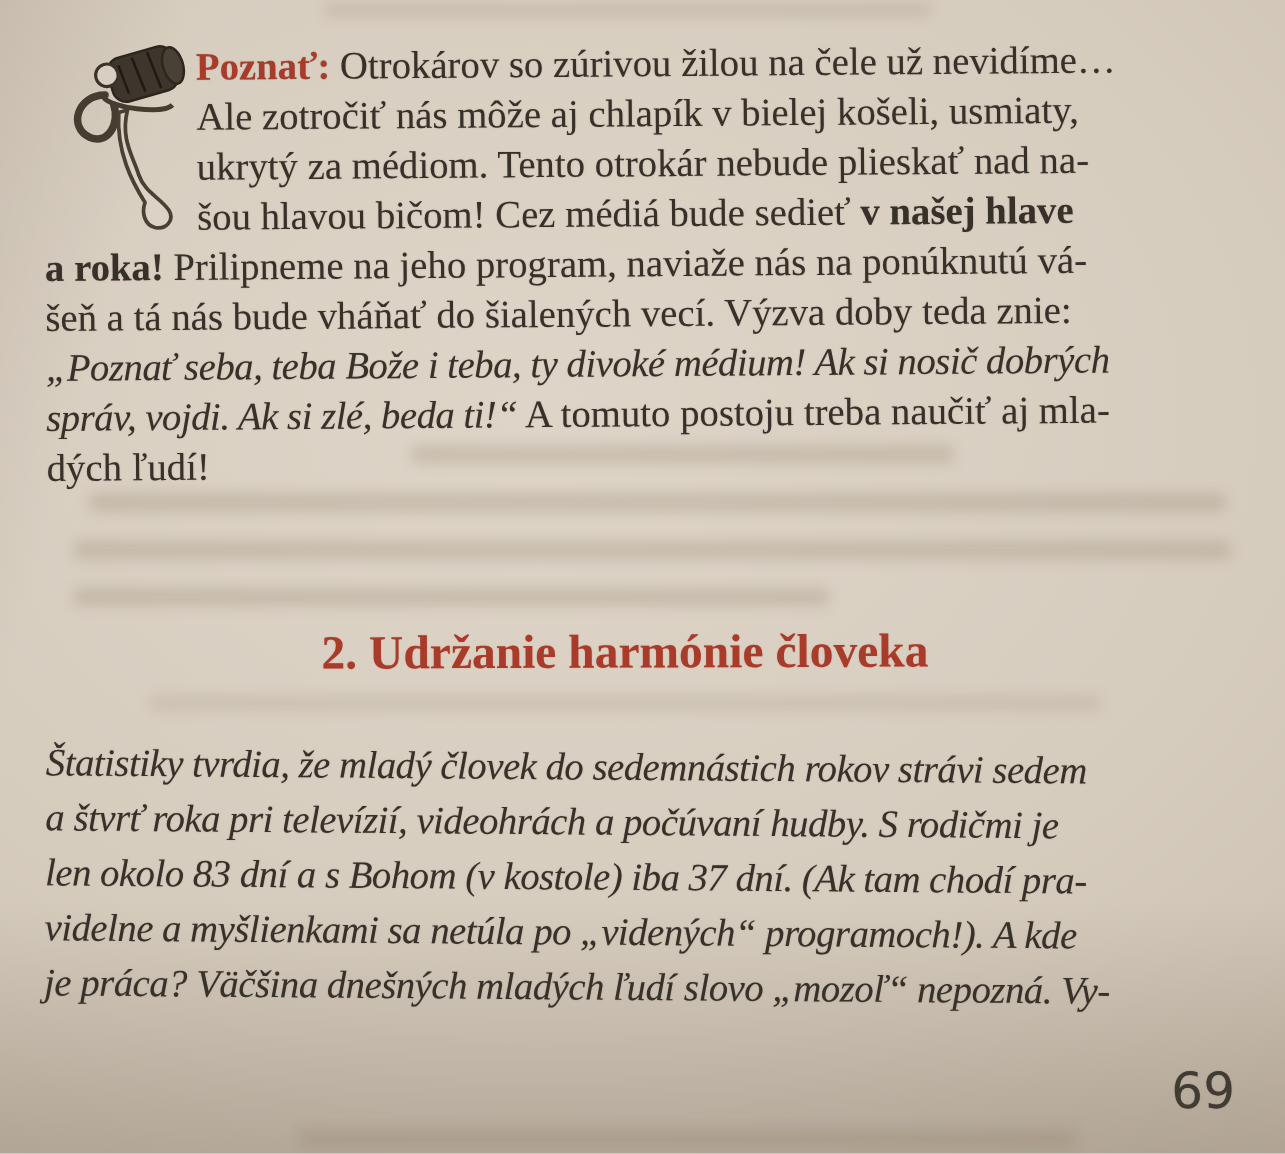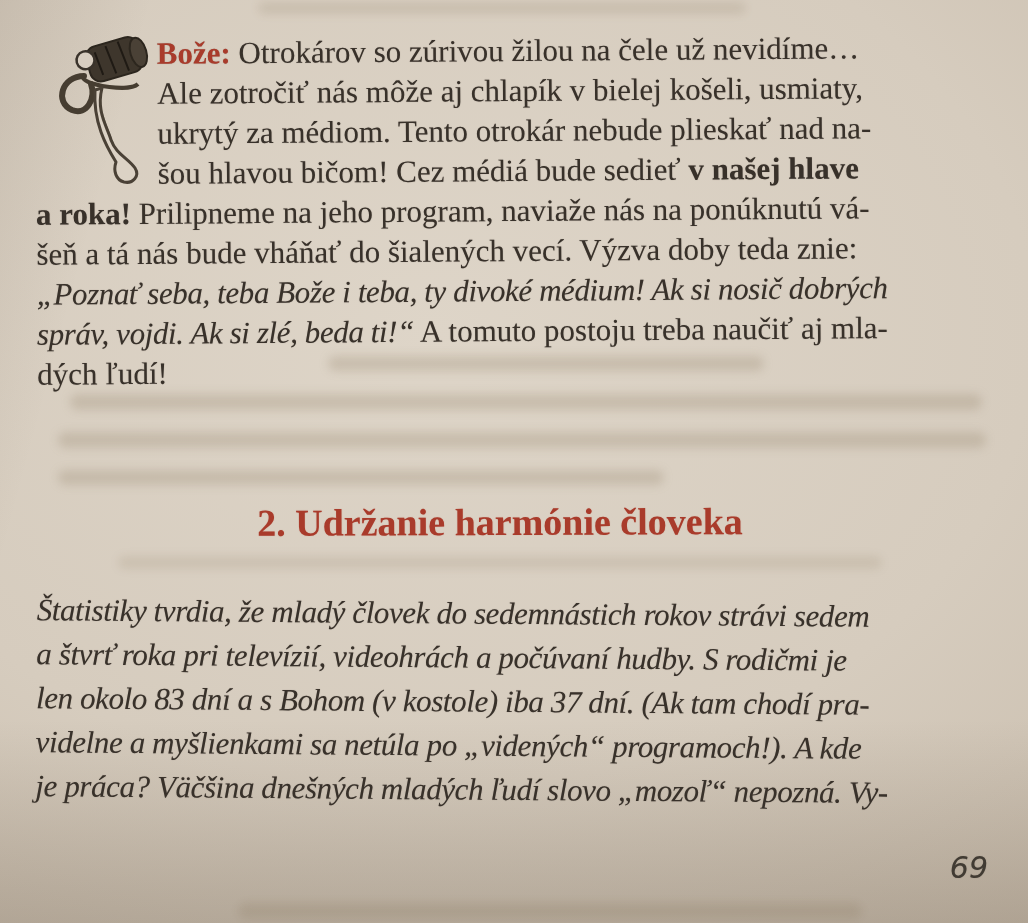--- a/index.html
+++ b/index.html
@@ -38,23 +38,23 @@
 
   .heading{position:absolute;top:500px;left:0;width:1000px;margin:0;
            text-align:center;font-size:38px;font-weight:700;
            color:var(--accent,#a93b2b);transform:rotate(-0.2deg);
            text-shadow:0 0 1px rgba(169,59,43,.35);}
 
   .para2{top:592px;font-size:31px;line-height:44px;font-style:italic;
          letter-spacing:-0.4px;transform:rotate(0.45deg);
          text-shadow:0 0 1px rgba(56,49,42,.35);}
 
-  .pagenum{position:absolute;top:850px;right:40px;font-size:30px;
+  .pagenum{position:absolute;top:850px;right:40px;font-size:40px;
            font-family:"DejaVu Sans","Liberation Sans",sans-serif;
-           color:#413b33;text-shadow:0 0 1px rgba(65,59,51,.35);font-style:italic;}
+           color:#413b33;text-shadow:0 0 1px rgba(65,59,51,.35);}
 </style>
 </head>
 <body>
 
 <div class="page">
 
   <div class="ghost g1"></div>
   <div class="ghost g2"></div>
   <div class="ghost g3"></div>
   <div class="ghost g4"></div>
@@ -71,21 +71,21 @@
         <path d="M48 24 L50 48 M60 21 L63 50 M73 20 L76 51" stroke="#1f1a14" stroke-width="2" fill="none"></path>
       </g>
       <path d="M33 54 C38 62 80 68 88 60" fill="none" stroke="#463d31" stroke-width="4"></path>
       <path d="M34 52 C12 52 4 78 22 86 C37 92 46 74 41 60" fill="none" stroke="#463d31" stroke-width="6" stroke-linecap="round"></path>
       <path d="M52 64 C46 88 57 102 61 116 C66 130 78 134 85 144 C90 152 83 160 74 158 C66 156 63 147 66 138 C56 122 43 98 45 66 Z" fill="rgba(222,213,200,0.55)" stroke="#4a4136" stroke-width="3" stroke-linejoin="round"></path>
       <path d="M50 78 C52 96 60 110 64 122" fill="none" stroke="#4a4136" stroke-width="1.5" opacity="0.6"></path>
     </svg>
   </div>
 
   <div class="para para1">
-      <div class="ln"><span class="seg-accent-bold">Bože:</span><span class="seg-normal"> Otrokárov so zúrivou žilou na čele už nevidíme…</span></div>
+      <div class="ln"><span class="seg-accent-bold">Poznať:</span><span class="seg-normal"> Otrokárov so zúrivou žilou na čele už nevidíme…</span></div>
       <div class="ln"><span class="seg-normal">Ale zotročiť nás môže aj chlapík v bielej košeli, usmiaty,</span></div>
       <div class="ln"><span class="seg-normal">ukrytý za médiom. Tento otrokár nebude plieskať nad na-</span></div>
       <div class="ln"><span class="seg-normal">šou hlavou bičom! Cez médiá bude sedieť </span><span class="seg-bold">v našej hlave</span></div>
       <div class="ln"><span class="seg-bold">a roka!</span><span class="seg-normal"> Prilipneme na jeho program, naviaže nás na ponúknutú vá-</span></div>
       <div class="ln"><span class="seg-normal">šeň a tá nás bude vháňať do šialených vecí. Výzva doby teda znie:</span></div>
       <div class="ln"><span class="seg-italic">„Poznať seba, teba Bože i teba, ty divoké médium! Ak si nosič dobrých</span></div>
       <div class="ln"><span class="seg-italic">správ, vojdi. Ak si zlé, beda ti!“</span><span class="seg-normal"> A tomuto postoju treba naučiť aj mla-</span></div>
       <div class="ln"><span class="seg-normal">dých ľudí!</span></div>
     </div>
 

